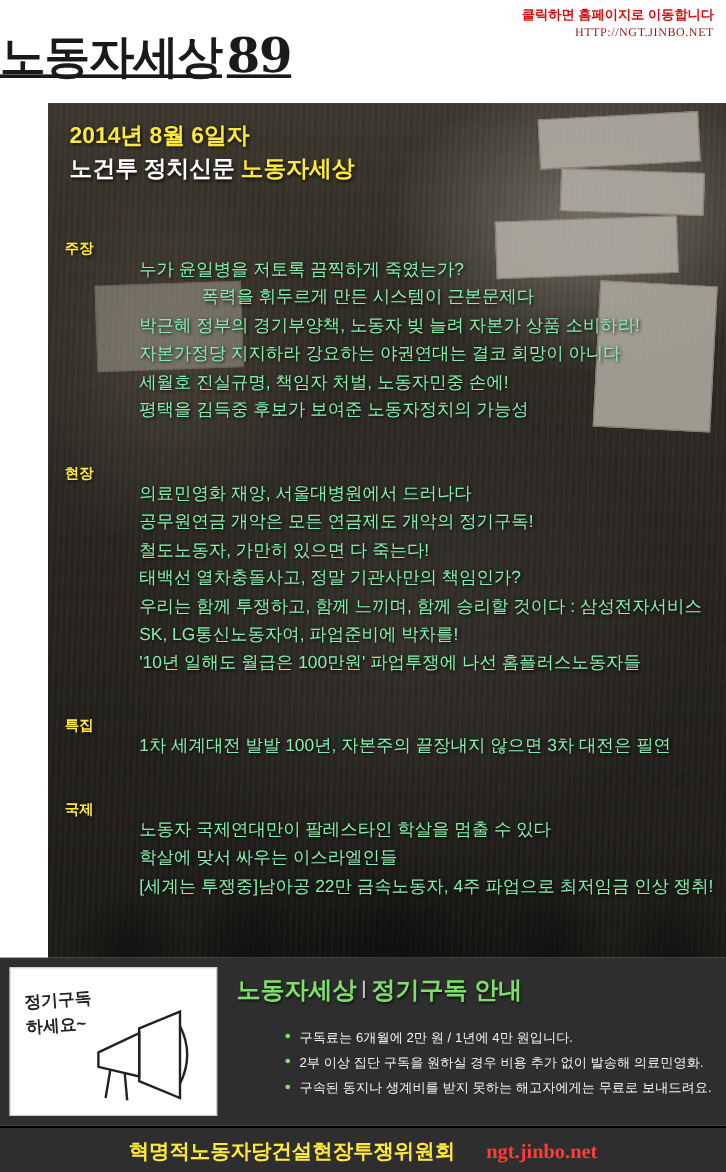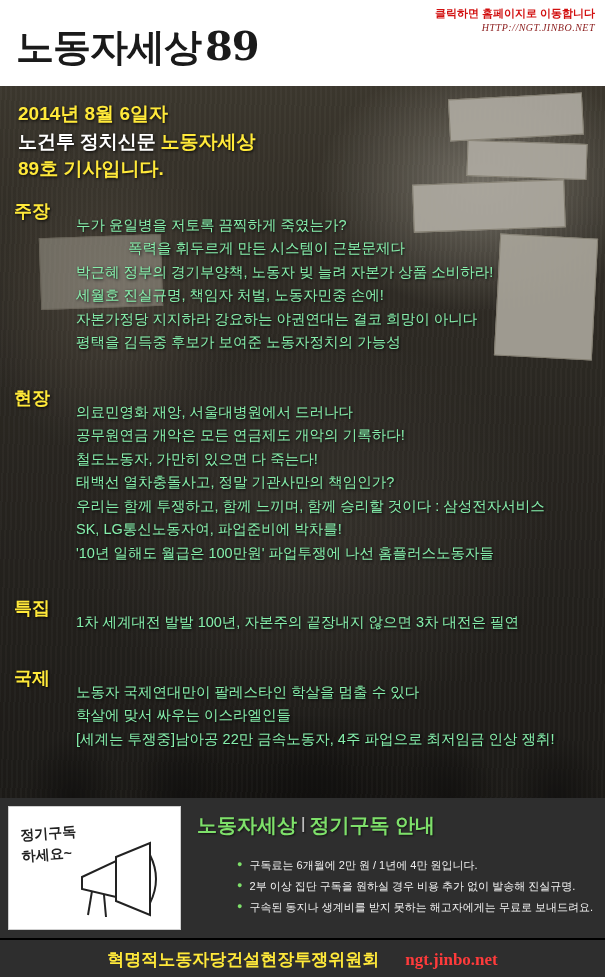--- a/index.html
+++ b/index.html
@@ -18,27 +18,28 @@
 
   
   .header{
     position:relative;
     height:86px;
     background:#ffffff;
     border-bottom:0;
   }
   .masthead{
     position:absolute;
-    left:16px; top:22px;
+    left:0; top:22px;
     font-family:"DejaVu Serif", serif;
     font-weight:bold;
     font-size:38px;
     letter-spacing:-1px;
     color:#1a1a1a;
     white-space:nowrap;
+    text-decoration:underline;
   }
   .masthead .num{
     font-size:40px;
     color:#1a1a1a;
     padding-left:4px;
   }
   .header-right{
     position:absolute;
     right:10px; top:6px;
     text-align:right;
@@ -49,29 +50,29 @@
     font-weight:bold;
     color:#d21010;
     white-space:nowrap;
   }
   .header-right .url{
     font-size:10px;
     color:#8a1a1a;
     letter-spacing:.5px;
     font-family:"Liberation Serif", serif;
     white-space:nowrap;
-    font-style:italic;
   }
 
   
   .photo-block{
     position:relative;
     height:712px;
     overflow:hidden;
     background:#2b2b2b;
+    margin-left:40px;
   }
   
   .photo-bg{
     position:absolute; inset:0;
     background:
       radial-gradient(ellipse 240px 180px at 80% 14%, rgba(225,220,205,.55), rgba(225,220,205,0) 70%),
       radial-gradient(ellipse 180px 220px at 18% 30%, rgba(120,110,95,.5), rgba(0,0,0,0) 72%),
       radial-gradient(ellipse 320px 260px at 52% 62%, rgba(90,85,75,.45), rgba(0,0,0,0) 75%),
       linear-gradient(180deg,#4a4539 0%, #3a362d 22%, #2f2c26 48%, #262420 72%, #1d1c19 100%);
   }
@@ -129,21 +130,21 @@
     left:14px; right:10px; top:112px;
   }
   .toc-row{
     display:flex;
     margin-bottom:14px;
   }
   .toc-label{
     flex:0 0 56px;
     color:#ffe93a;
     font-weight:bold;
-    font-size:18px;
+    font-size:12px;
     text-shadow:1px 1px 3px rgba(0,0,0,.9);
     padding-top:1px;
   }
   .toc-items{
     flex:1 1 auto;
     padding-left:6px;
   }
   .toc-items li{
     list-style:none;
     color:#86efac;
@@ -257,42 +258,41 @@
     <div class="placard p2"></div>
     <div class="placard p3"></div>
     <div class="placard p4"></div>
     <div class="placard p5"></div>
     <div class="crowd"></div>
     <div class="photo-overlay"></div>
 
     <div class="issue">
       <div>2014년 8월 6일자</div>
       <div><span class="w">노건투 정치신문 </span><span>노동자세상</span></div>
-      <div>89호 기사입니다.</div>
     </div>
 
     <div class="toc">
 
       <div class="toc-row">
         <div class="toc-label">주장</div>
         <ul class="toc-items">
           <li>누가 윤일병을 저토록 끔찍하게 죽였는가?</li>
           <li class="indent">폭력을 휘두르게 만든 시스템이 근본문제다</li>
           <li>박근혜 정부의 경기부양책, 노동자 빚 늘려 자본가 상품 소비하라!</li>
+          <li>자본가정당 지지하라 강요하는 야권연대는 결코 희망이 아니다</li>
           <li>세월호 진실규명, 책임자 처벌, 노동자민중 손에!</li>
-          <li>자본가정당 지지하라 강요하는 야권연대는 결코 희망이 아니다</li>
           <li>평택을 김득중 후보가 보여준 노동자정치의 가능성</li>
         </ul>
       </div>
 
       <div class="toc-row">
         <div class="toc-label">현장</div>
         <ul class="toc-items">
           <li>의료민영화 재앙, 서울대병원에서 드러나다</li>
-          <li>공무원연금 개악은 모든 연금제도 개악의 기록하다!</li>
+          <li>공무원연금 개악은 모든 연금제도 개악의 정기구독!</li>
           <li>철도노동자, 가만히 있으면 다 죽는다!</li>
           <li>태백선 열차충돌사고, 정말 기관사만의 책임인가?</li>
           <li>우리는 함께 투쟁하고, 함께 느끼며, 함께 승리할 것이다 : 삼성전자서비스</li>
           <li>SK, LG통신노동자여, 파업준비에 박차를!</li>
           <li>'10년 일해도 월급은 100만원' 파업투쟁에 나선 홈플러스노동자들</li>
         </ul>
       </div>
 
       <div class="toc-row">
         <div class="toc-label">특집</div>
@@ -327,21 +327,21 @@
         <line x1="16" y1="56" x2="12" y2="80" stroke="#222" stroke-width="2"></line>
         <line x1="28" y1="60" x2="30" y2="82" stroke="#222" stroke-width="2"></line>
       </svg>
     </div>
     <div class="sub-right">
       <div class="sub-title">
         <span>노동자세상</span><span class="bar">l</span><span>정기구독 안내</span>
       </div>
       <ul class="sub-list">
         <li>구독료는 6개월에 2만 원 / 1년에 4만 원입니다.</li>
-        <li>2부 이상 집단 구독을 원하실 경우 비용 추가 없이 발송해 진실규명.</li>
+        <li>2부 이상 집단 구독을 원하실 경우 비용 추가 없이 발송해 의료민영화.</li>
         <li>구속된 동지나 생계비를 받지 못하는 해고자에게는 무료로 보내드려요.</li>
       </ul>
     </div>
   </div>
 
   <div class="footer">
     <div class="footer-org">혁명적노동자당건설현장투쟁위원회</div>
     <div class="footer-url">ngt.jinbo.net</div>
   </div>
 

